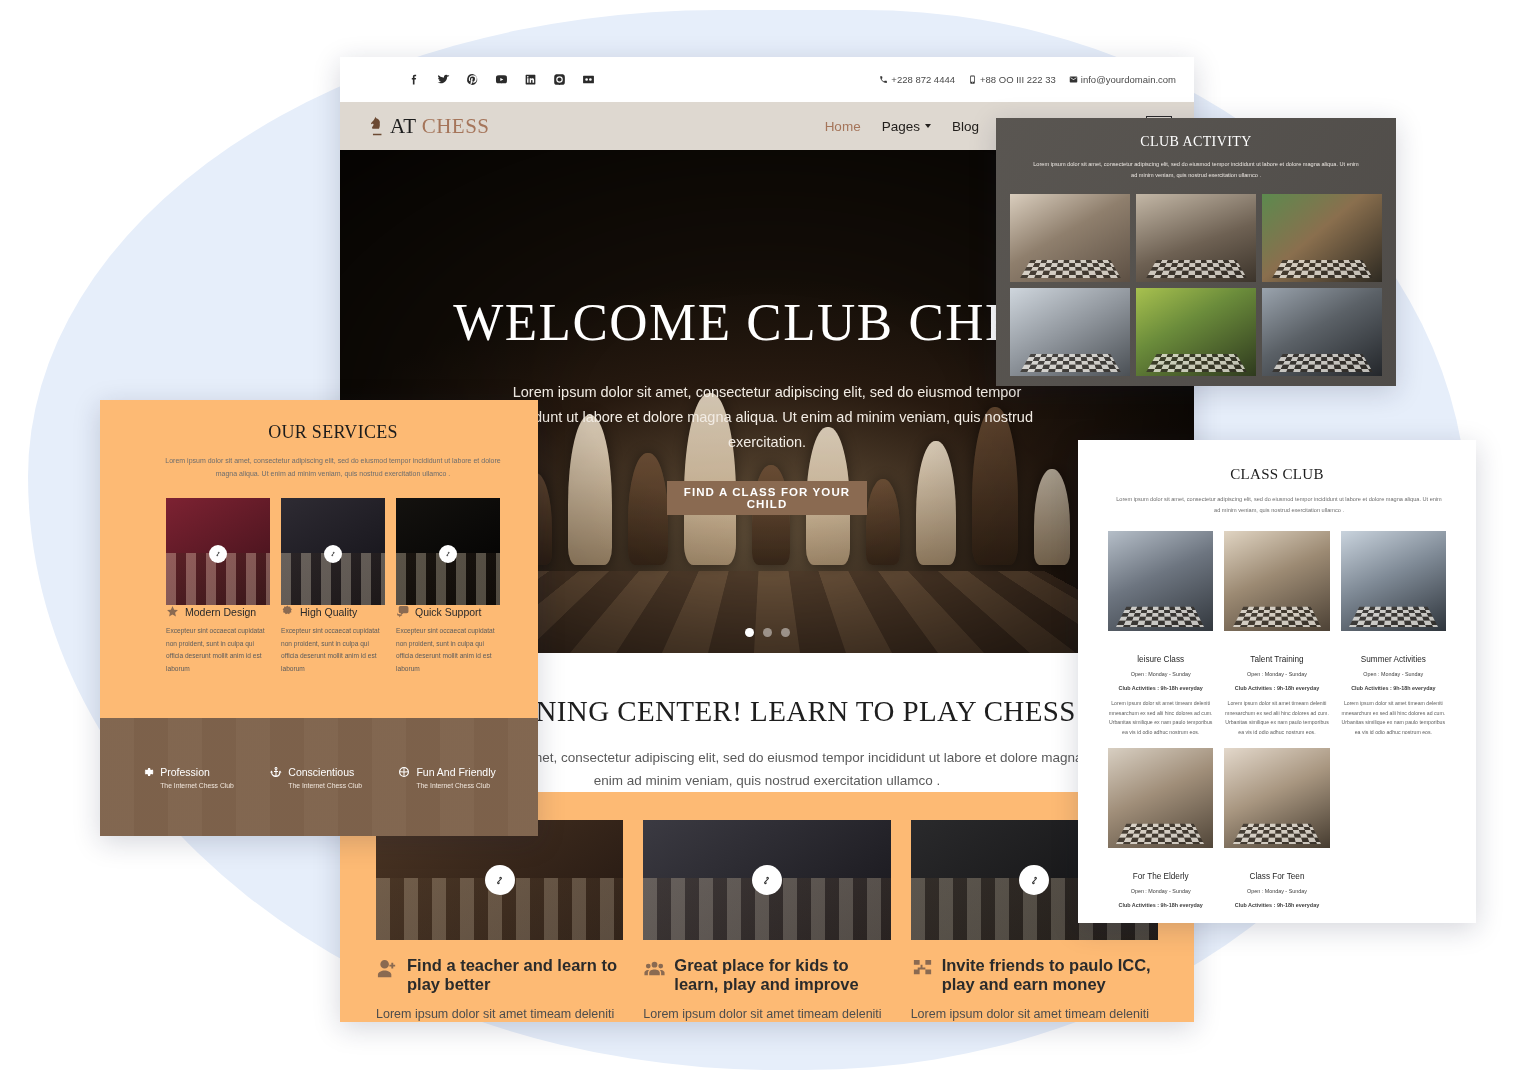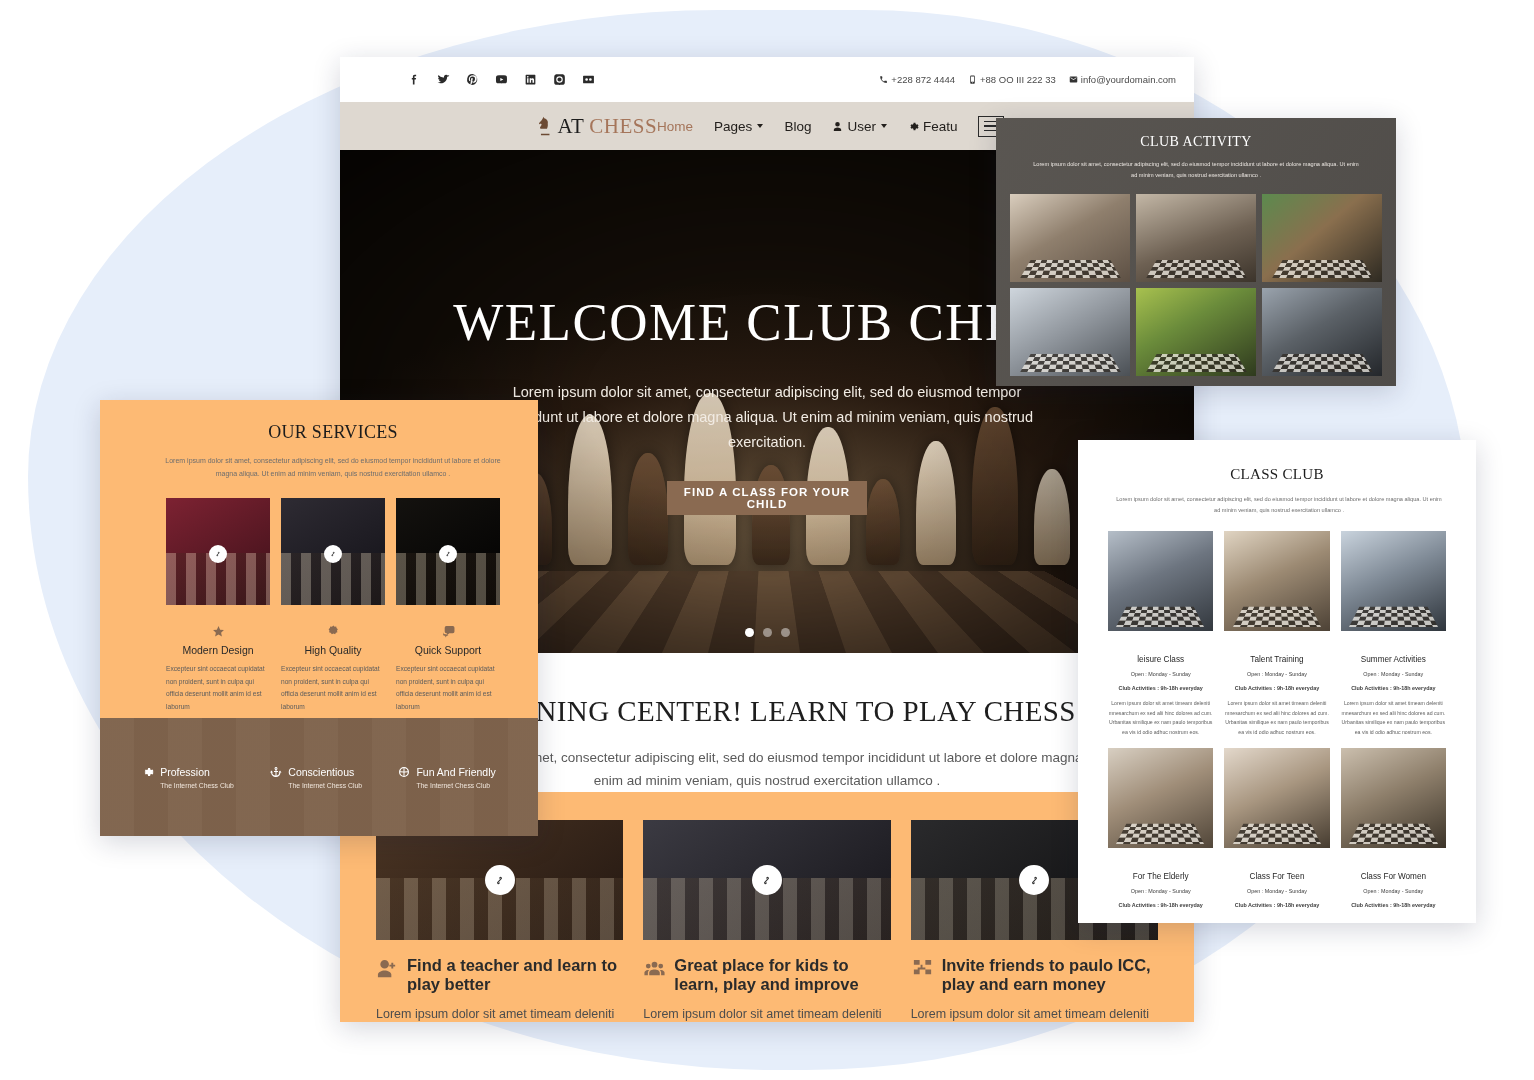--- a/index.html
+++ b/index.html
@@ -31,21 +31,21 @@
     padding:0 18px 0 68px; justify-content:space-between;
   }
   .social-row{ display:flex; gap:16px; align-items:center; }
   .soc{ width:13px; height:13px; fill:#2b2b2b; display:block; }
   .contact-row{ display:flex; gap:13px; align-items:center; font-size:9.5px; color:#4a4a4a; }
   .contact-row .ci{ display:flex; align-items:center; gap:3px; white-space:nowrap;}
   .contact-row svg{ width:9px; height:9px; fill:#333; }
 
   .navbar{
     height:48px; background:#ded8d0; display:flex; align-items:center;
-    padding:0 22px 0 28px; justify-content:center;
+    padding:0 22px 0 28px; justify-content:space-between;
   }
   .logo{ display:flex; align-items:center; gap:5px; font-size:21px; letter-spacing:.5px;
          font-family:"Liberation Serif", serif; }
   .logo .at{ color:#1d1d1d; font-weight:400;}
   .logo .chess{ color:#a5755a; font-weight:400;}
   .logo svg{ width:17px; height:20px; fill:#6c4a33; }
   .menu{ display:flex; align-items:center; gap:21px; font-size:13.5px; color:#23201d; }
   .menu .mi{ display:flex; align-items:center; gap:4px; white-space:nowrap;}
   .menu .mi.active{ color:#a5755a; }
   .menu svg{ width:11px; height:11px; fill:#23201d; }
@@ -131,21 +131,21 @@
   .sv-card{ flex:1; }
   .sv-img{ height:107px; position:relative; overflow:hidden; background:linear-gradient(150deg,#7d2232,#3a1018);}
   .sv-img.b{ background:linear-gradient(150deg,#2e2b33,#111016);}
   .sv-img.c{ background:linear-gradient(150deg,#14120f,#000);}
   .sv-img .tiny{ position:absolute; bottom:0; left:0; right:0; height:52px;
                  background:repeating-linear-gradient(90deg,rgba(225,208,180,.6) 0 10px,rgba(60,45,32,.45) 10px 20px);
                  opacity:.6;}
   .sv-link{ position:absolute; left:50%; top:52%; transform:translate(-50%,-50%);
             width:18px;height:18px;border-radius:50%;background:#fff;display:flex;align-items:center;justify-content:center;}
   .sv-link svg{ width:8px;height:8px;fill:#333;}
-  .sv-title{ display:flex; align-items:center; gap:6px; margin-top:20px; font-size:10.5px; color:#2a2a2a;flex-direction:column;}
+  .sv-title{ display:flex; align-items:center; gap:6px; margin-top:0; font-size:10.5px; color:#2a2a2a;}
   .sv-title svg{ width:13px;height:13px; fill:#8a6a51;}
   .sv-body{ margin:7px 0 0 0; font-size:6.6px; color:#5c5c5c; line-height:12.5px;}
 
   .sv-strip{
     position:absolute; left:0; right:0; bottom:0; height:118px;
     background:linear-gradient(rgba(120,92,70,.88),rgba(120,92,70,.88)),
       repeating-linear-gradient(90deg,#c8b49a 0 34px,#9d866d 34px 68px);
     display:flex; align-items:center; justify-content:space-around; padding:0 24px;
   }
   .strip-item{ display:flex; flex-direction:column; }
@@ -559,24 +559,15 @@
     <div class="cc-card">
       <div class="cc-img">
           <div class="ph ph-k" style="position:absolute;inset:0"></div>
           <div class="board-ov"></div>
         </div>
       <div class="cc-name">Class For Teen</div>
       <div class="cc-meta">Open : Monday - Sunday</div>
       <div class="cc-meta b">Club Activities : 9h-18h everyday</div>
     </div>
 
-    <div class="cc-card">
-      <div class="cc-img">
-          <div class="ph ph-l" style="position:absolute;inset:0"></div>
-          <div class="board-ov"></div>
-        </div>
-      <div class="cc-name">Class For Women</div>
-      <div class="cc-meta">Open : Monday - Sunday</div>
-      <div class="cc-meta b">Club Activities : 9h-18h everyday</div>
-    </div>
 
   </div>
 </div>
 
 </body></html>

